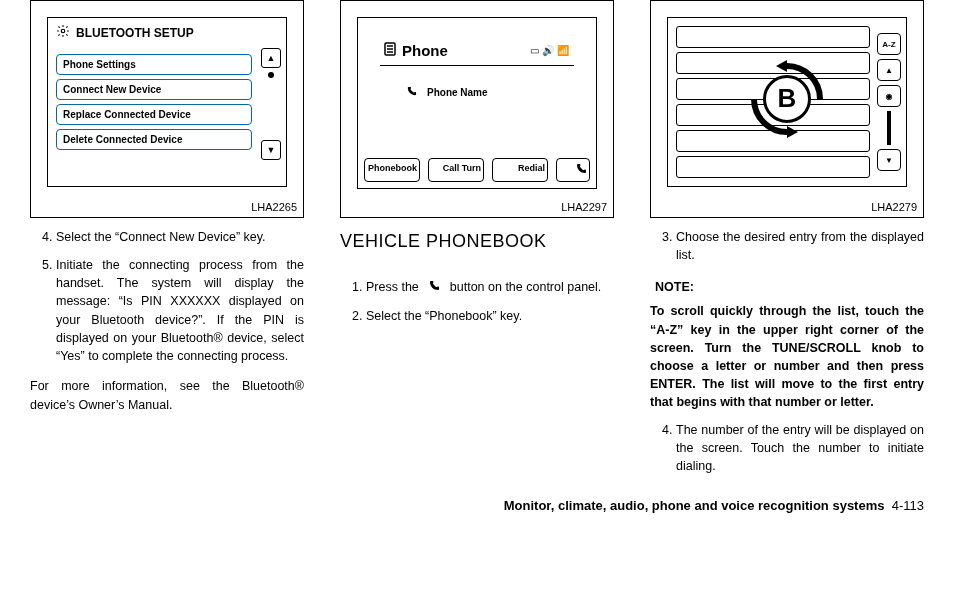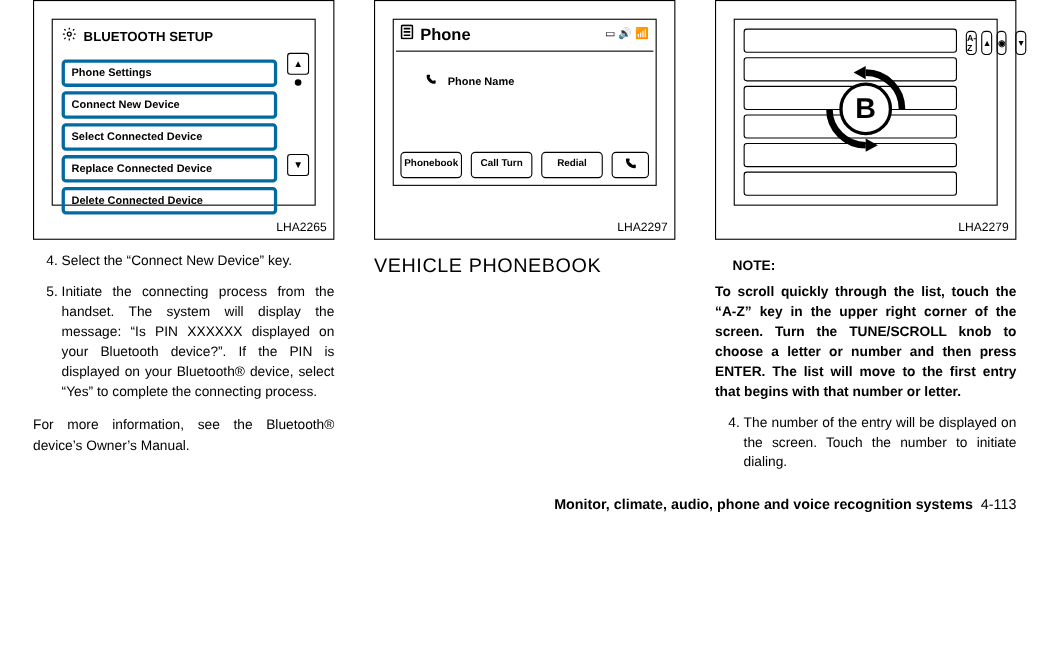--- a/index.html
+++ b/index.html
@@ -52,21 +52,21 @@
     gap: 6px;
     padding: 6px 8px;
     font-weight: bold;
     font-size: 12px;
     border-bottom: 1px solid transparent;
   }
   .bt-list {
     padding: 2px 34px 2px 8px;
   }
   .bt-item {
-    border: 3px solid #0369a1;
+    border: 1px solid #0369a1;
     border-radius: 4px;
     font-size: 10px;
     font-weight: bold;
     padding: 4px 6px;
     margin: 4px 0;
   }
   .bt-side {
     position: absolute;
     right: 6px;
     top: 30px;
@@ -90,24 +90,24 @@
     width: 6px;
     height: 6px;
     background: #000;
     border-radius: 50%;
     margin: 2px 0 60px 0;
   }
 
   .phone-screen {
     border: 1px solid #000;
     margin: 14px 14px 0 14px;
-    height: 152px;
-    box-sizing: border-box;
-    position: relative;
-    padding: 2px;
+    height: 172px;
+    box-sizing: border-box;
+    position: relative;
+    padding: 22px;
   }
   .phone-header {
     display: flex;
     justify-content: space-between;
     align-items: center;
     border-bottom: 1px solid #000;
     padding: 2px 4px 6px 4px;
   }
   .phone-title {
     font-weight: bold;
@@ -132,21 +132,21 @@
     left: 6px; right: 6px; bottom: 6px;
     display: flex;
     gap: 8px;
   }
   .soft-btn {
     border: 1px solid #000;
     border-radius: 4px;
     flex: 1;
     font-size: 9px;
     font-weight: bold;
-    text-align: center;
+    text-align: right;
     padding: 4px 2px;
   }
   .soft-btn.icon-only { flex: 0 0 28px; }
 
   .list-screen {
     border: 1px solid #000;
     margin: 14px 14px 0 14px;
     height: 170px;
     box-sizing: border-box;
     position: relative;
@@ -154,24 +154,24 @@
   }
   .list-row {
     border: 1px solid #000;
     border-radius: 3px;
     height: 20px;
     margin-bottom: 4px;
   }
   .list-side {
     position: absolute;
     right: 6px;
-    top: 4px;
+    top: 15px;
     width: 22px;
     display: flex;
-    flex-direction: row;
+    flex-direction: column;
     align-items: center;
     gap: 4px;
   }
   .azbtn {
     border: 1px solid #000;
     border-radius: 4px;
     width: 22px;
     height: 20px;
     font-size: 8px;
     font-weight: bold;
@@ -193,21 +193,21 @@
   .knob-arc {
     position: absolute;
     left: 50%; top: 48%;
     transform: translate(-50%, -50%);
   }
 
   .body-text { font-size: 12.5px; line-height: 1.45; }
   ol.steps { padding-left: 26px; margin: 10px 0; }
   ol.steps li { margin-bottom: 10px; text-align: justify; }
   .section-title { font-size: 18px; letter-spacing: 0.5px; margin: 10px 0 24px 0; }
-  .note-head { font-weight: bold; margin: 14px 0 6px 16px; }
+  .note-head { font-weight: bold; margin: 14px 0 6px 5px; }
   .note-body { font-weight: bold; text-align: justify; }
   .footer { text-align: right; font-size: 13px; padding: 12px 0 10px 0; }
   .footer b { font-weight: bold; }
   .justify { text-align: justify; }
 </style>
 </head>
 <body>
 
 <div class="page">
   <div class="cols">
@@ -220,21 +220,20 @@
               <svg width="14" height="14" viewBox="0 0 24 24" fill="none" stroke="#000" stroke-width="2">
                   <circle cx="12" cy="12" r="3"></circle>
                   <path d="M12 2v3M12 19v3M4.2 4.2l2.1 2.1M17.7 17.7l2.1 2.1M2 12h3M19 12h3M4.2 19.8l2.1-2.1M17.7 6.3l2.1-2.1"></path>
                 </svg>
             </span>
             <span>BLUETOOTH SETUP</span>
           </div>
           <div class="bt-list">
             <div class="bt-item">Phone Settings</div>
             <div class="bt-item">Connect New Device</div>
-            <div class="bt-item">Select Connected Device</div>
             <div class="bt-item">Replace Connected Device</div>
             <div class="bt-item">Delete Connected Device</div>
           </div>
           <div class="bt-side">
             <div class="arrow-btn">▲</div>
             <div class="dot"></div>
             <div class="arrow-btn">▼</div>
           </div>
         </div>
         <div class="screen-label">LHA2265</div>
@@ -285,20 +284,32 @@
                   <path d="M6 2c-1 0-2 1-2 2 0 9 7 16 16 16 1 0 2-1 2-2v-3c0-1-1-2-2-2l-3 1c-1 0-2-1-4-3s-3-3-3-4l1-3c0-1-1-2-2-2H6z"></path>
                 </svg>
             </div>
           </div>
         </div>
         <div class="screen-label">LHA2297</div>
       </div>
 
       <div class="body-text">
         <div class="section-title">VEHICLE PHONEBOOK</div>
+        <ol class="steps">
+          <li>
+            <span>Press the</span>
+            <span style="display:inline-block;vertical-align:middle;margin:0 6px;">
+              <svg width="12" height="12" viewBox="0 0 24 24" fill="#000">
+                  <path d="M6 2c-1 0-2 1-2 2 0 9 7 16 16 16 1 0 2-1 2-2v-3c0-1-1-2-2-2l-3 1c-1 0-2-1-4-3s-3-3-3-4l1-3c0-1-1-2-2-2H6z"></path>
+                </svg>
+            </span>
+            <span>button on the control panel.</span>
+          </li>
+          <li>Select the “Phonebook” key.</li>
+        </ol>
       </div>
     </div>
 
     <div class="col">
       <div class="framed screen-wrap">
         <div class="list-screen">
           <div class="list-row"></div>
           <div class="list-row"></div>
           <div class="list-row"></div>
           <div class="list-row"></div>
@@ -316,20 +327,23 @@
             <div class="azbtn">▲</div>
             <div class="azbtn">◉</div>
             <div style="flex:1;width:4px;background:#000;min-height:34px;"></div>
             <div class="azbtn">▼</div>
           </div>
         </div>
         <div class="screen-label">LHA2279</div>
       </div>
 
       <div class="body-text">
+        <ol class="steps" start="3">
+          <li>Choose the desired entry from the displayed list.</li>
+        </ol>
         <div class="note-head">NOTE:</div>
         <div class="note-body">To scroll quickly through the list, touch the “A-Z” key in the upper right corner of the screen. Turn the TUNE/SCROLL knob to choose a letter or number and then press ENTER. The list will move to the first entry that begins with that number or letter.</div>
         <ol class="steps" start="4">
           <li class="justify">The number of the entry will be displayed on the screen. Touch the number to initiate dialing.</li>
         </ol>
       </div>
     </div>
 
   </div>
 

